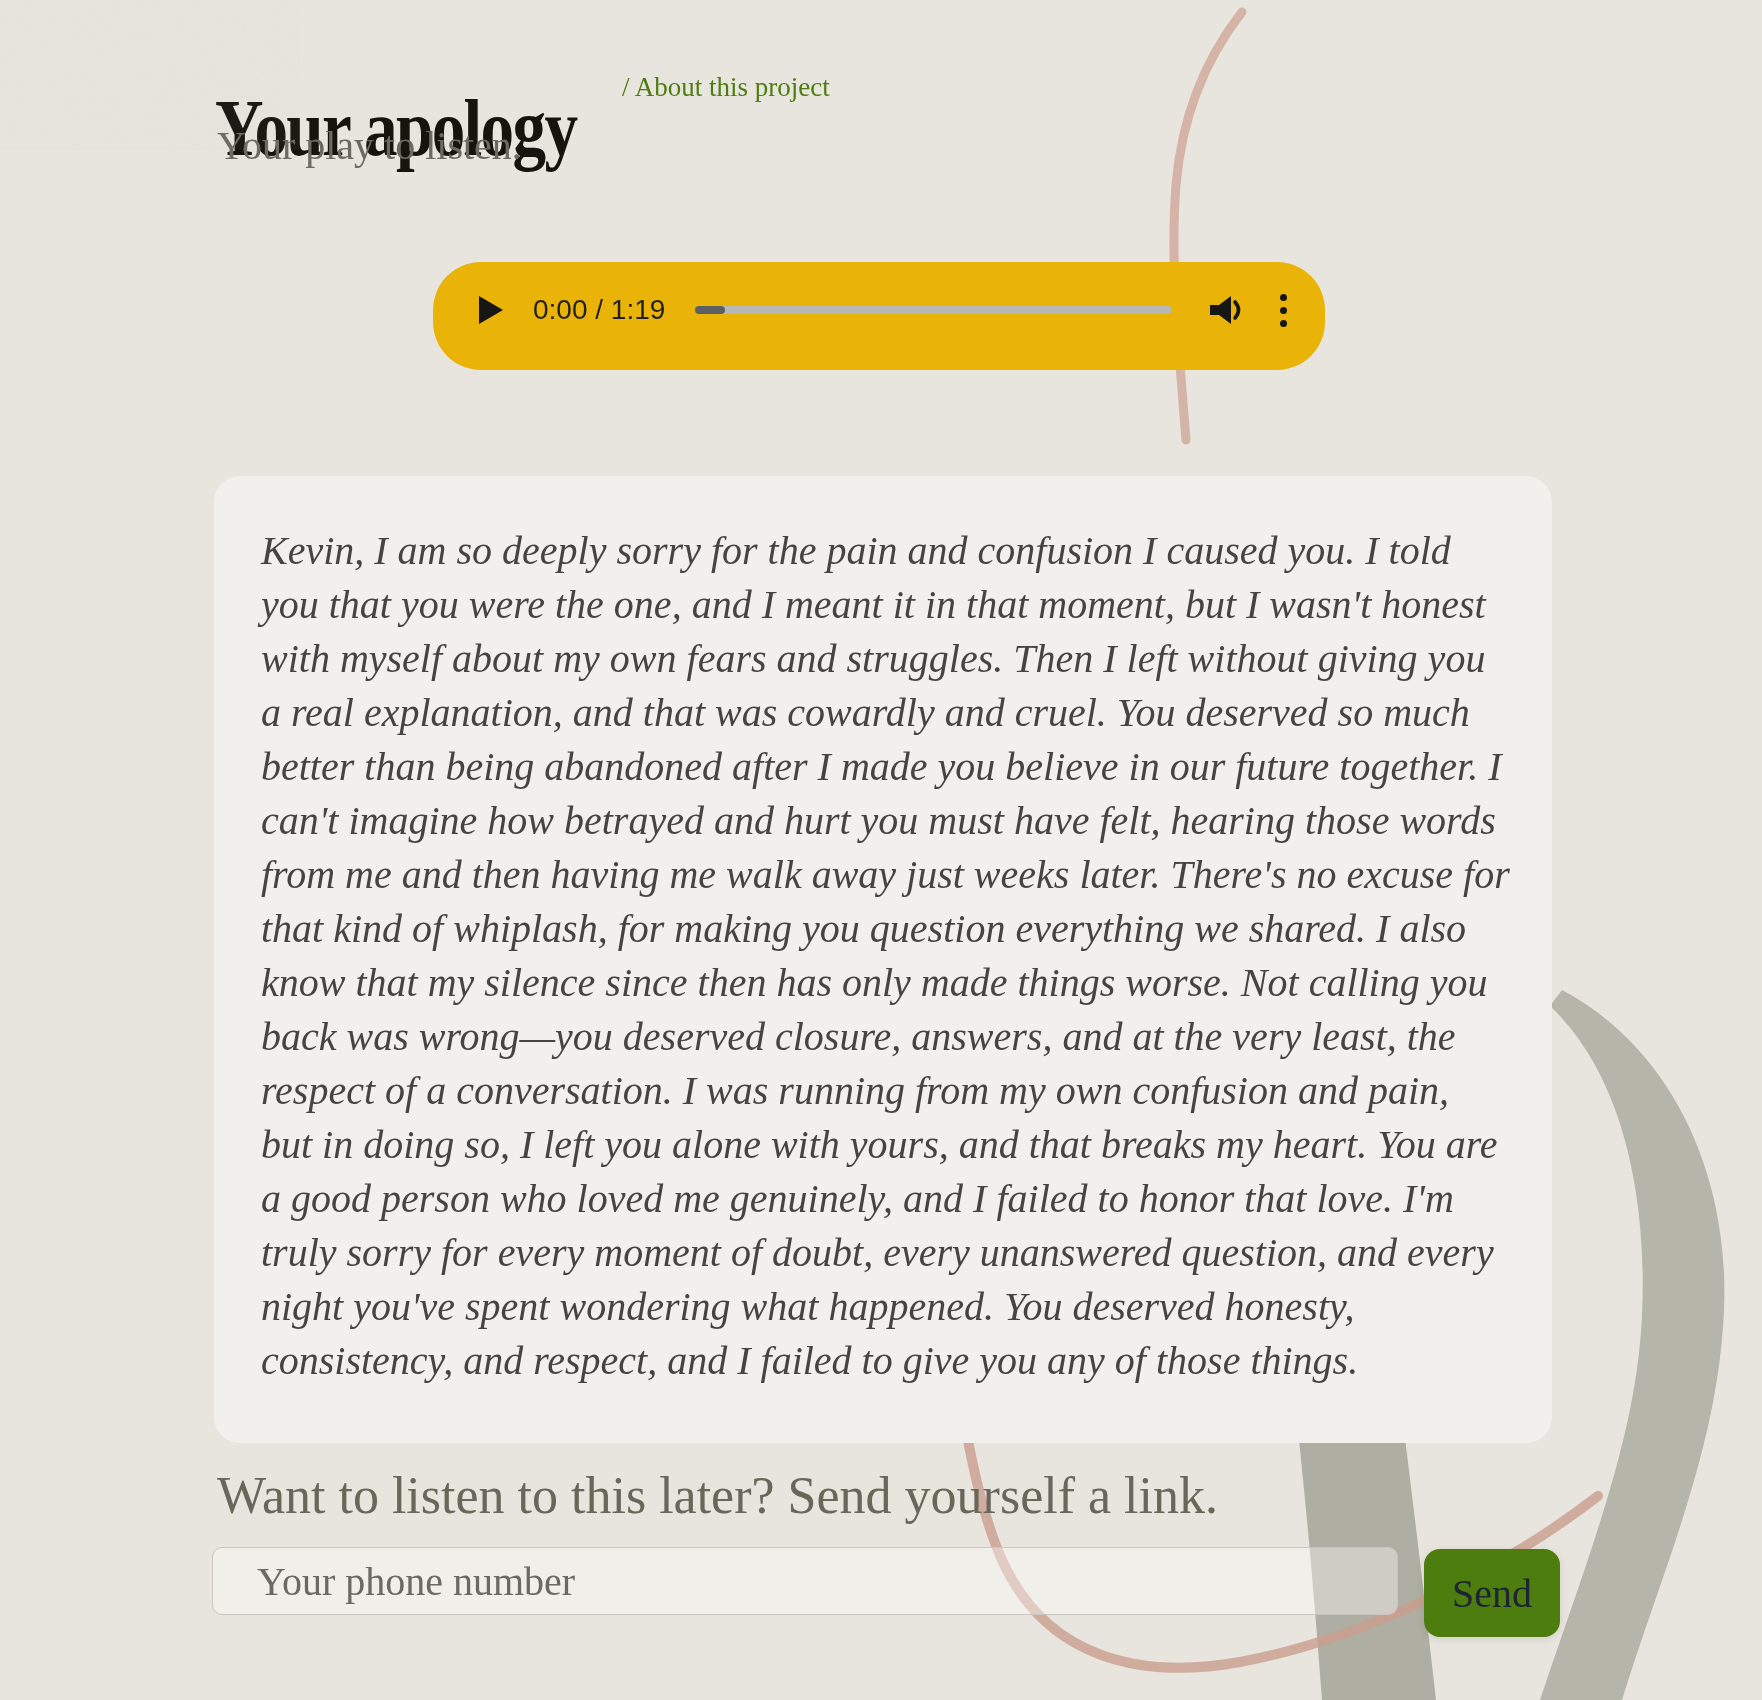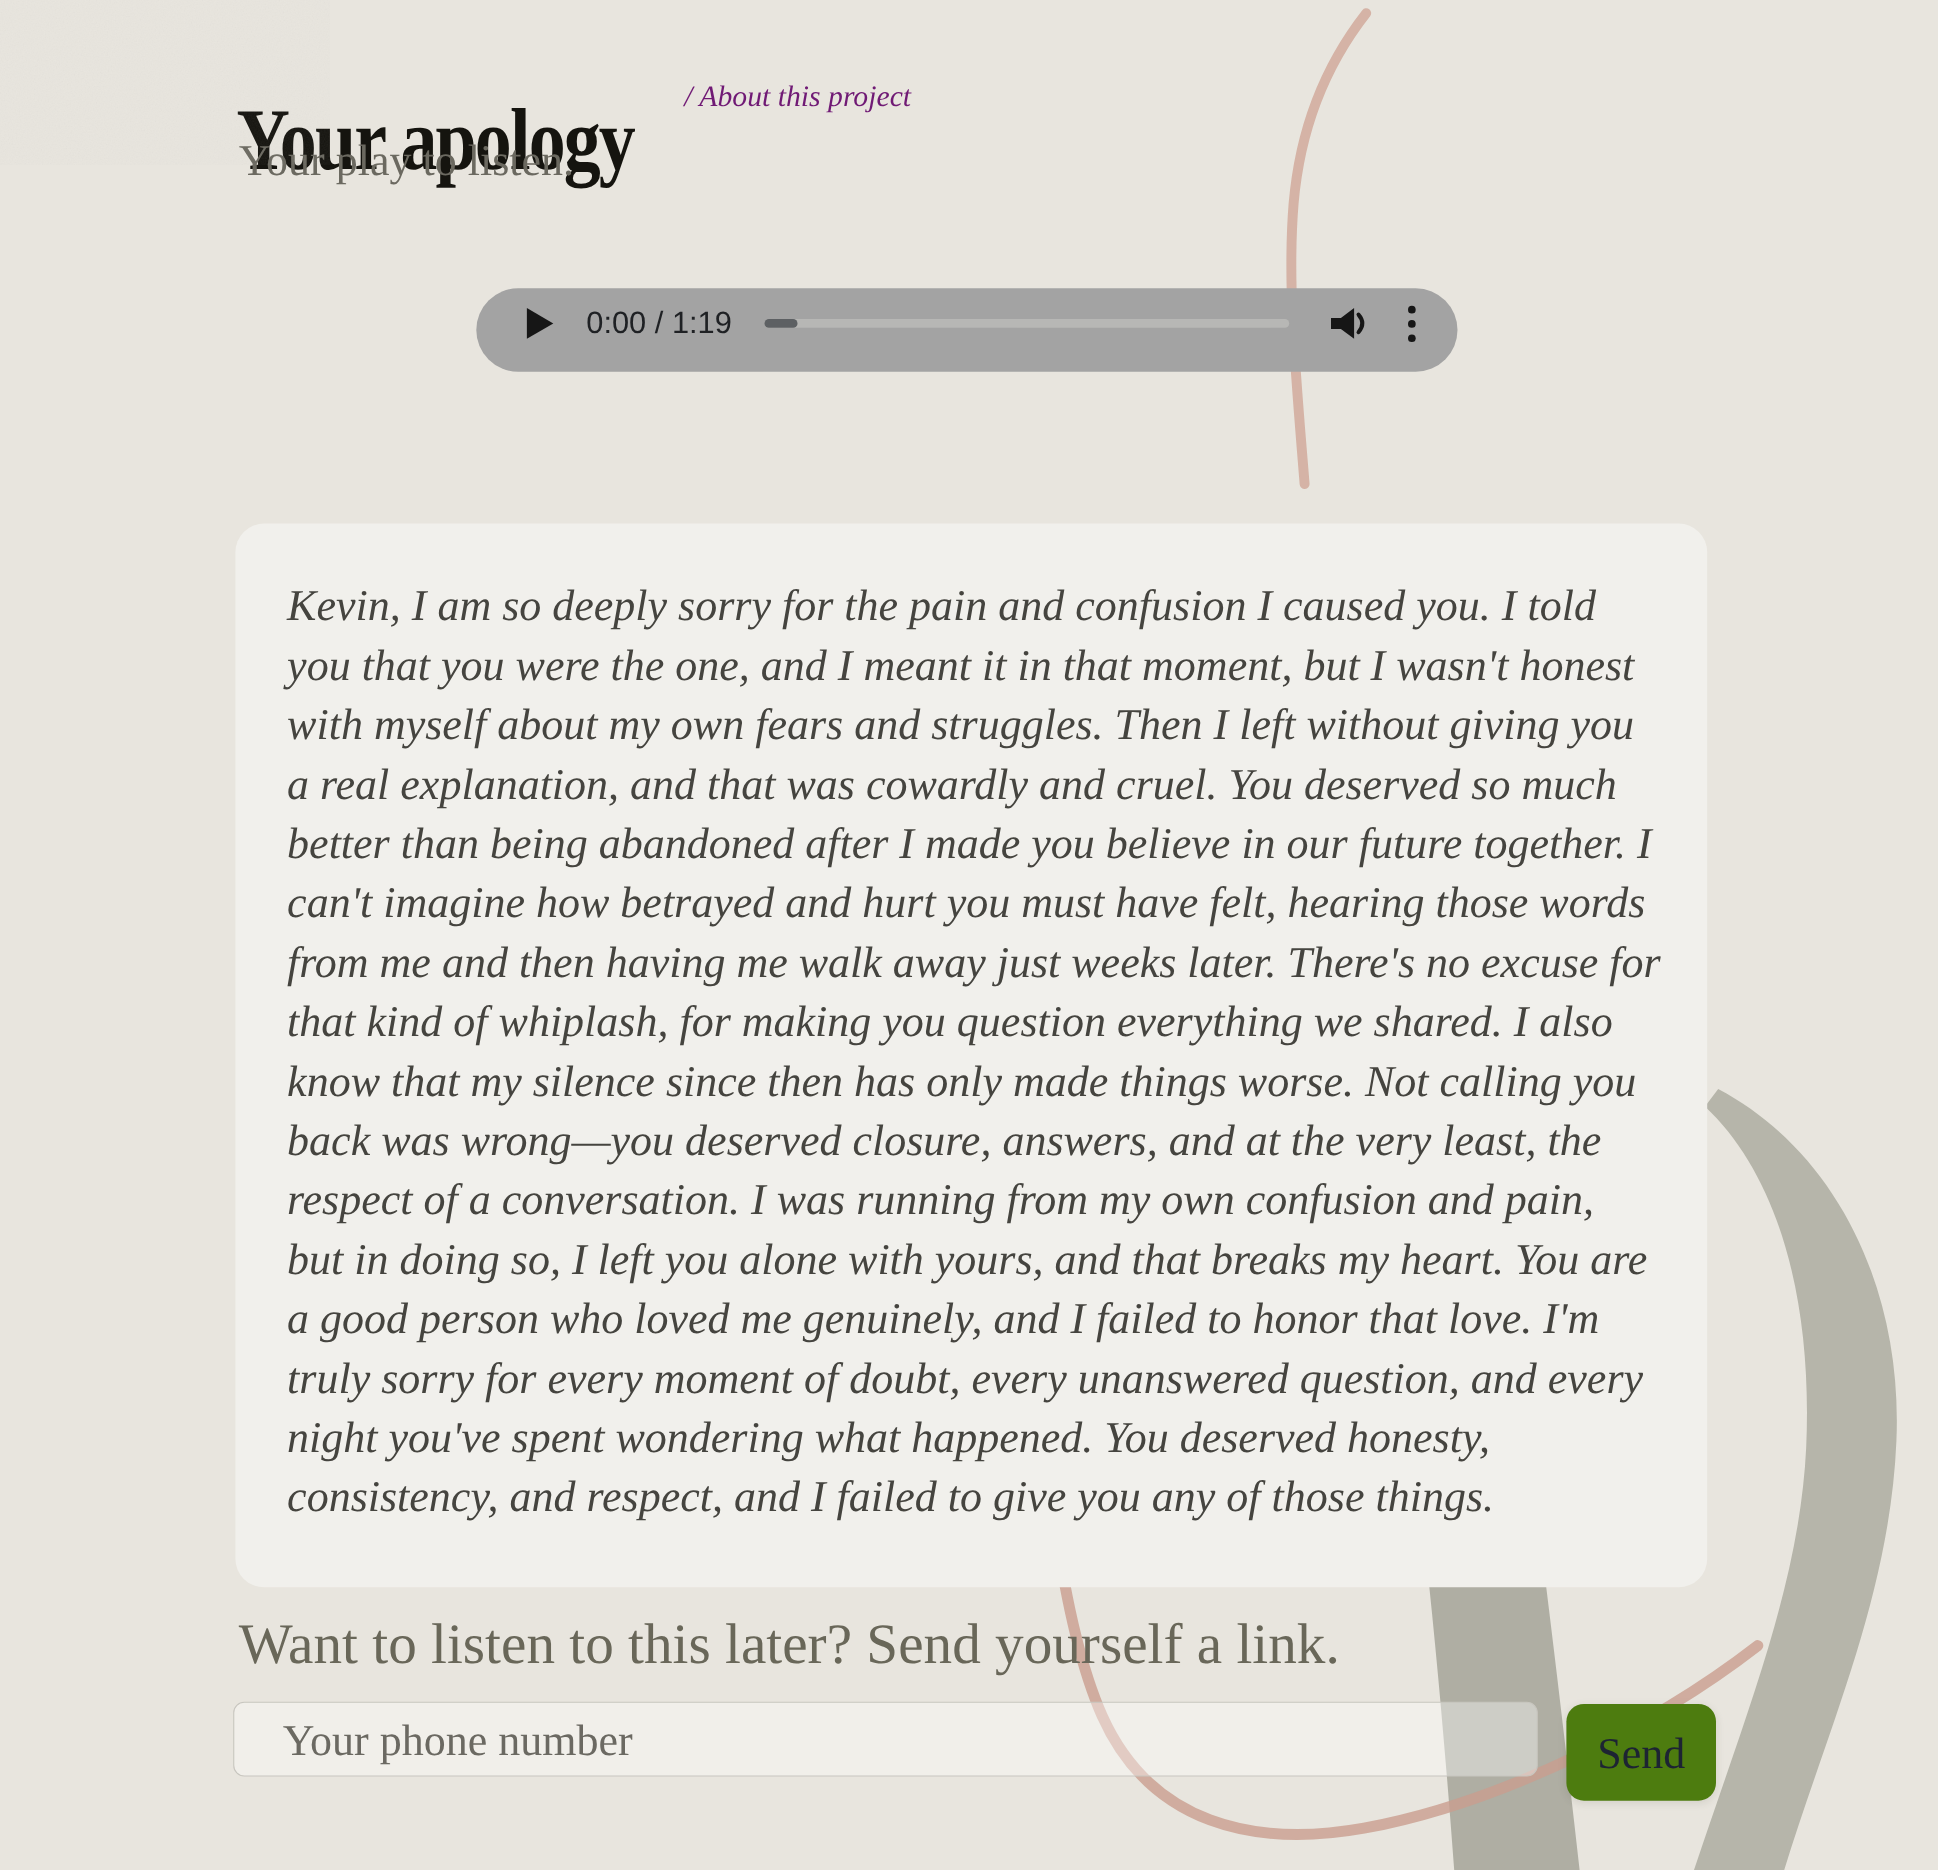--- a/index.html
+++ b/index.html
@@ -12,28 +12,28 @@
   .grain{position:absolute;inset:0;z-index:6;pointer-events:none;opacity:.07;}
   .layer{position:absolute;z-index:1;}
 
   
   .title{
     left:215px;top:30px;
     font-size:80px;font-weight:900;line-height:1.1;letter-spacing:-2px;
     color:#15140f;transform:scaleX(.84);transform-origin:left top;white-space:nowrap;
   }
   .about{
-    left:622px;top:72px;font-size:27px;color:#701a75;text-decoration:none;cursor:pointer;white-space:nowrap;font-style:italic;
+    left:622px;top:72px;font-size:27px;color:#4d7c0f;text-decoration:none;cursor:pointer;white-space:nowrap;
   }
   .subtitle{left:217px;top:122px;font-size:40px;color:#6b6960;}
 
   
   .player{
-    left:433px;top:262px;width:892px;height:76px;border-radius:48px;
-    background:#a3a3a3;display:flex;align-items:center;box-sizing:border-box;
+    left:433px;top:262px;width:892px;height:108px;border-radius:48px;
+    background:#eab308;display:flex;align-items:center;box-sizing:border-box;
     padding:0 38px 12px 42px;
   }
   .playbtn{width:32px;height:36px;display:flex;align-items:center;justify-content:center;
     background:none;border:none;padding:0;margin-right:26px;cursor:pointer;flex:none;}
   .time{font-family:"Liberation Sans", sans-serif;font-size:28px;color:#1f2124;
     white-space:nowrap;margin-right:30px;flex:none;}
   .bar{flex:1;height:8px;border-radius:4px;background:#b7b7b5;position:relative;
     margin-right:38px;cursor:pointer;}
   .bar .played{position:absolute;left:0;top:0;height:8px;width:30px;border-radius:4px;background:#5d6063;}
   .volbtn{background:none;border:none;padding:0;margin-right:34px;cursor:pointer;flex:none;display:flex;}

